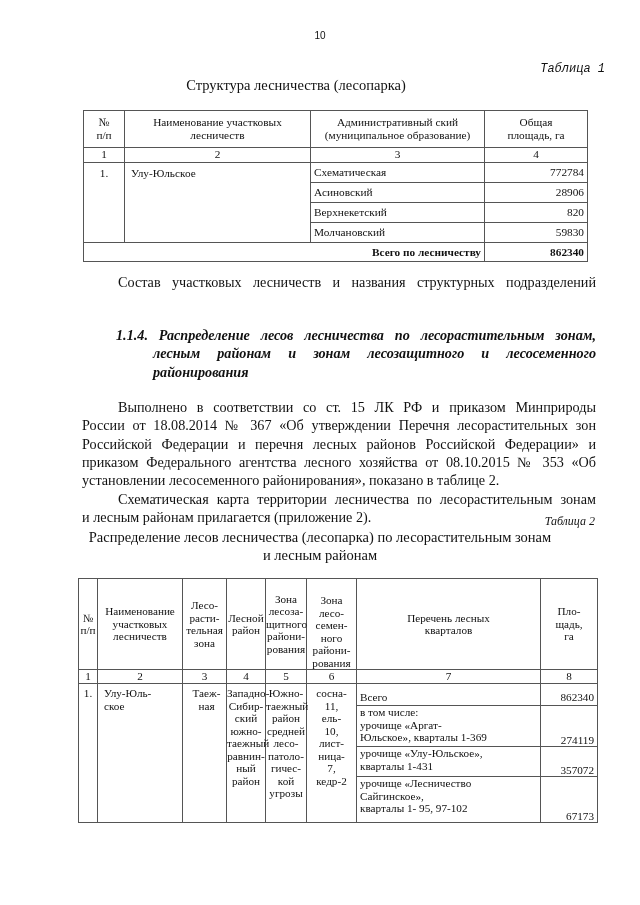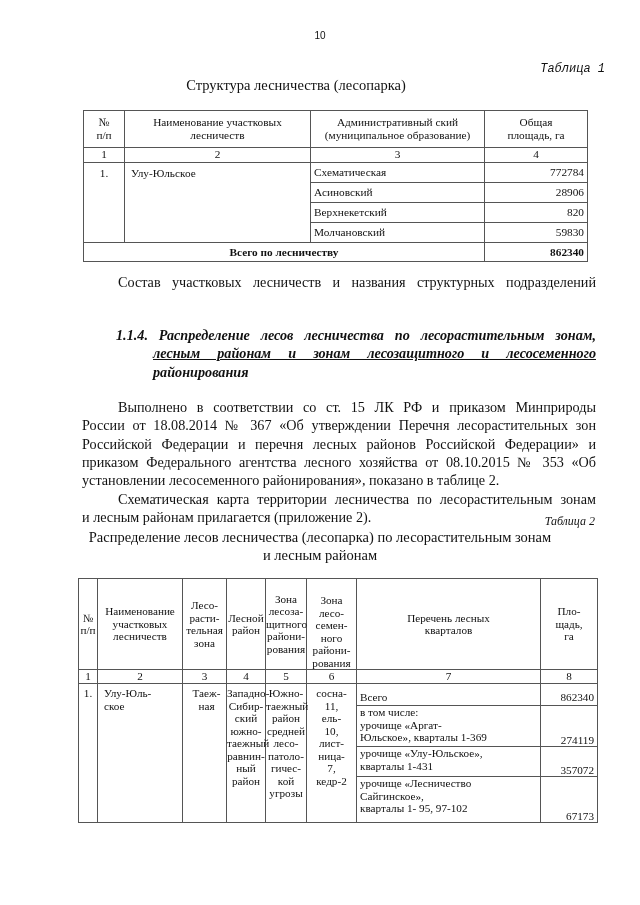--- a/index.html
+++ b/index.html
@@ -9,21 +9,21 @@
     color: #111;
   }
   .abs { position: absolute; }
   .page-num { top: 30px; left: 0; width: 640px; text-align: center; font-family: "Liberation Sans", sans-serif; font-size: 10px; }
   .tcap { font-style: italic; font-size: 12px; text-align: right; }
   .ttitle { font-size: 14.5px; text-align: center; line-height: 18px; }
   table { border-collapse: collapse; position: absolute; table-layout: fixed; }
   td, th { border: 1px solid #555; padding: 0 3px; font-weight: normal; font-size: 11.3px; line-height: 13px; vertical-align: top; }
   .c { text-align: center; }
   .r { text-align: right; }
-  .b { font-weight: bold; }
+  .b { font-weight: bold; text-align: right; }
   .para { font-size: 14.2px; line-height: 18.3px; text-align: justify; width: 514px; left: 82px; }
   .para .ind { display: inline-block; width: 36px; }
   .heading { font-size: 14.2px; line-height: 18.3px; font-weight: bold; font-style: italic; text-align: justify; }
   .t2 td { font-size: 11.2px; line-height: 12.5px; }
   .t2 .hdr td { vertical-align: middle; text-align: center; }
 </style>
 </head>
 <body>
 
 <div class="abs page-num">10</div>
@@ -90,21 +90,21 @@
 
 <div class="abs para" style="top:273px;">
   <div style="text-align-last:justify;"><span class="ind"></span><span>Состав участковых лесничеств и названия структурных подразделений</span></div>
 </div>
 
 <div class="abs heading" style="top:326px; left:116px; width:480px;">
   <div style="text-align-last:justify;">
     <span>1.1.4.</span>
     <span>Распределение лесов лесничества по лесорастительным зонам,</span>
   </div>
-  <div style="padding-left:37px; text-align-last:justify;text-decoration:underline;">лесным районам и зонам лесозащитного и лесосеменного</div>
+  <div style="padding-left:37px; text-align-last:justify;">лесным районам и зонам лесозащитного и лесосеменного</div>
   <div style="padding-left:37px;">районирования</div>
 </div>
 
 <div class="abs para" style="top:398px;">
   <div style="text-align-last:justify;"><span class="ind"></span><span>Выполнено в соответствии со ст. 15 ЛК РФ и приказом Минприроды</span></div>
   <div style="text-align-last:justify;">России от 18.08.2014 № 367 «Об утверждении Перечня лесорастительных зон</div>
   <div style="text-align-last:justify;">Российской Федерации и перечня лесных районов Российской Федерации» и</div>
   <div style="text-align-last:justify;">приказом Федерального агентства лесного хозяйства от 08.10.2015 № 353 «Об</div>
   <div>установлении лесосеменного районирования», показано в таблице 2.</div>
 </div>

